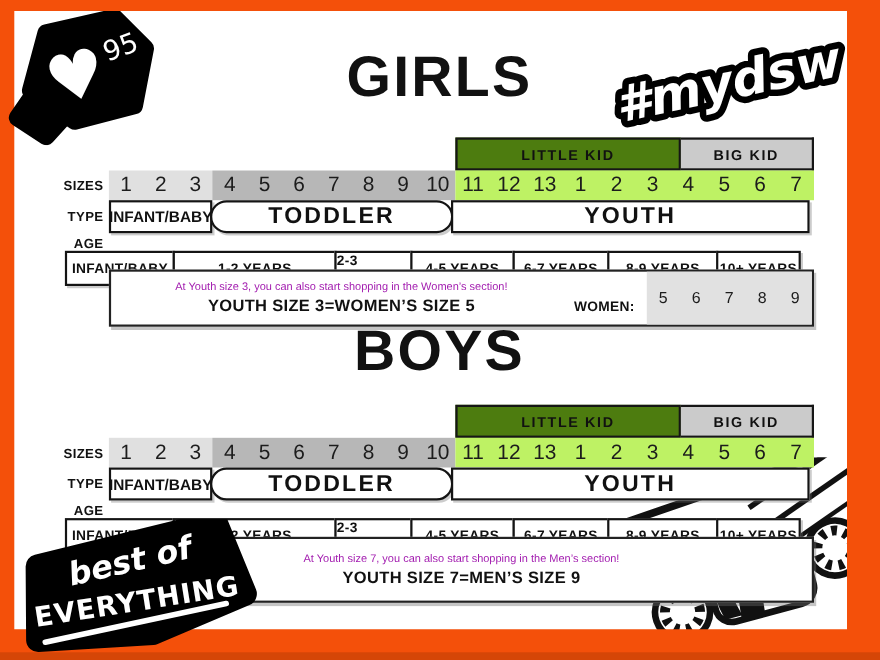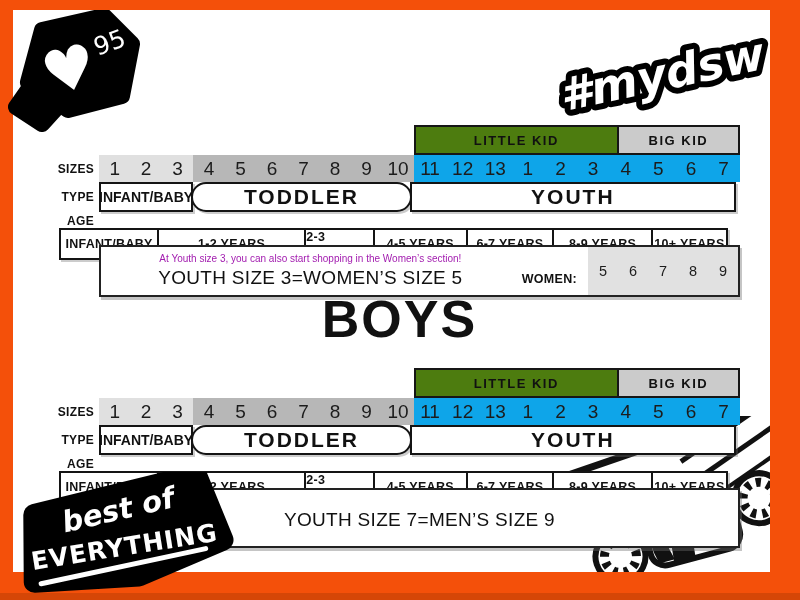--- a/index.html
+++ b/index.html
@@ -44,21 +44,21 @@
     display:flex; align-items:center; justify-content:center;
     font-weight:bold; font-size:13px; letter-spacing:1.5px;
   }
   .kid-little { left:49.1%; width:32%; }
   .kid-big    { left:81.1%; width:18.9%; background:#cbcbcb; border-left:none; }
 
   .szrow { height:27px; }
   .sz-group { display:flex; box-sizing:border-box; }
   .sz-infant  { width:14.7%; background:#e0e0e0; }
   .sz-toddler { width:34.4%; background:#b7b7b7; }
-  .sz-youth   { width:50.9%; background:#0ea5e9; }
+  .sz-youth   { width:50.9%; background:#bef264; }
   .sz { flex:1; display:flex; align-items:center; justify-content:center;
         font-size:19px; color:#1c1c1c; }
 
   .typerow { height:30px; }
   .tcell {
     box-sizing:border-box; border:2px solid #141414; margin-left:-2px;
     background:#fff; display:flex; align-items:center; justify-content:center;
     font-weight:bold; box-shadow:2px 2px 0 rgba(110,110,110,.35);
   }
   .tcell:first-of-type { margin-left:0; }
@@ -80,21 +80,21 @@
   .noterow { margin-top:1px; }
   .notebox {
     flex:1; box-sizing:border-box; border:2px solid #222; background:#fff;
     display:flex; box-shadow:2px 3px 0 rgba(110,110,110,.4);
   }
   .notebox.girls { height:52px; }
   .notebox.boys  { height:60px; }
   .note-text { flex:1; display:flex; flex-direction:column;
     justify-content:center; text-align:center; }
   .note-l1 { font-size:10px; color:#a21caf; }
-  .note-l2 { font-size:19px; font-weight:normal; margin-top:3px; letter-spacing:.3px; }
+  .note-l2 { font-size:15px; font-weight:bold; margin-top:3px; letter-spacing:.3px; }
   .women-label { display:flex; align-items:center; font-weight:bold;
     font-size:12.5px; padding:16px 11px 0 2px; letter-spacing:.3px; }
   .women-box { width:150px; background:#e1e1e1; display:flex; align-items:center; }
   .wsz { flex:1; text-align:center; font-size:14.5px; color:#1c1c1c; }
 
   
   .likes-sticker { position:absolute; left:2px; top:10px; z-index:50; }
   .hashtag-sticker { position:absolute; left:545px; top:18px; z-index:6; }
   .bestof-sticker { position:absolute; left:4px; top:472px; z-index:50; }
   .cassette { position:absolute; left:543px; top:416px; z-index:1; }
@@ -117,20 +117,21 @@
         <rect x="128" y="94" width="22" height="56" fill="#111" stroke="none" transform="skewX(-6)"></rect>
         <path d="M168,96 q6,26 2,48 l12,0 q5,-24 0,-48 Z" fill="#111" stroke="none"></path>
       </g>
       <line x1="150" y1="52" x2="250" y2="24" stroke-width="5"></line>
       <line x1="166" y1="72" x2="258" y2="46" stroke-width="5"></line>
       <line x1="184" y1="92" x2="262" y2="70" stroke-width="4"></line>
       <line x1="-30" y1="166" x2="40" y2="150" stroke-width="5"></line>
     </g>
   </svg>
 
+  <div class="chart-title" id="girls-title">GIRLS</div>
 
   <svg class="hashtag-sticker" width="235" height="110" viewBox="0 0 235 110">
     <text x="118" y="72" text-anchor="middle" font-family="DejaVu Sans, sans-serif" font-size="45" font-style="italic" font-weight="bold" fill="#ffffff" stroke="#000000" stroke-width="12" stroke-linejoin="round" paint-order="stroke" transform="rotate(-12 118 60)">#mydsw</text>
   </svg>
 
   <section class="chart" id="girls-chart">
     <div class="crow kidrow">
       <div class="rlabel"></div>
       <div class="rbody">
         <div class="kidbox kid-little">
@@ -284,20 +285,21 @@
         <div class="acell a5">8-9 YEARS</div>
         <div class="acell a6">10+ YEARS</div>
       </div>
     </div>
 
     <div class="crow noterow">
       <div class="rlabel"></div>
       <div class="rbody">
         <div class="notebox boys">
           <div class="note-text">
+            <div class="note-l1">At Youth size 7, you can also start shopping in the Men’s section!</div>
             <div class="note-l2">YOUTH SIZE 7=MEN’S SIZE 9</div>
           </div>
         </div>
       </div>
     </div>
   </section>
 
   <svg class="likes-sticker" width="155" height="122" viewBox="0 0 155 122">
     <g stroke="#000" stroke-width="16" stroke-linejoin="round" fill="#000">
       <path d="M40,20 L102,6 L130,34 L120,86 L66,100 L26,72 Z"></path>

